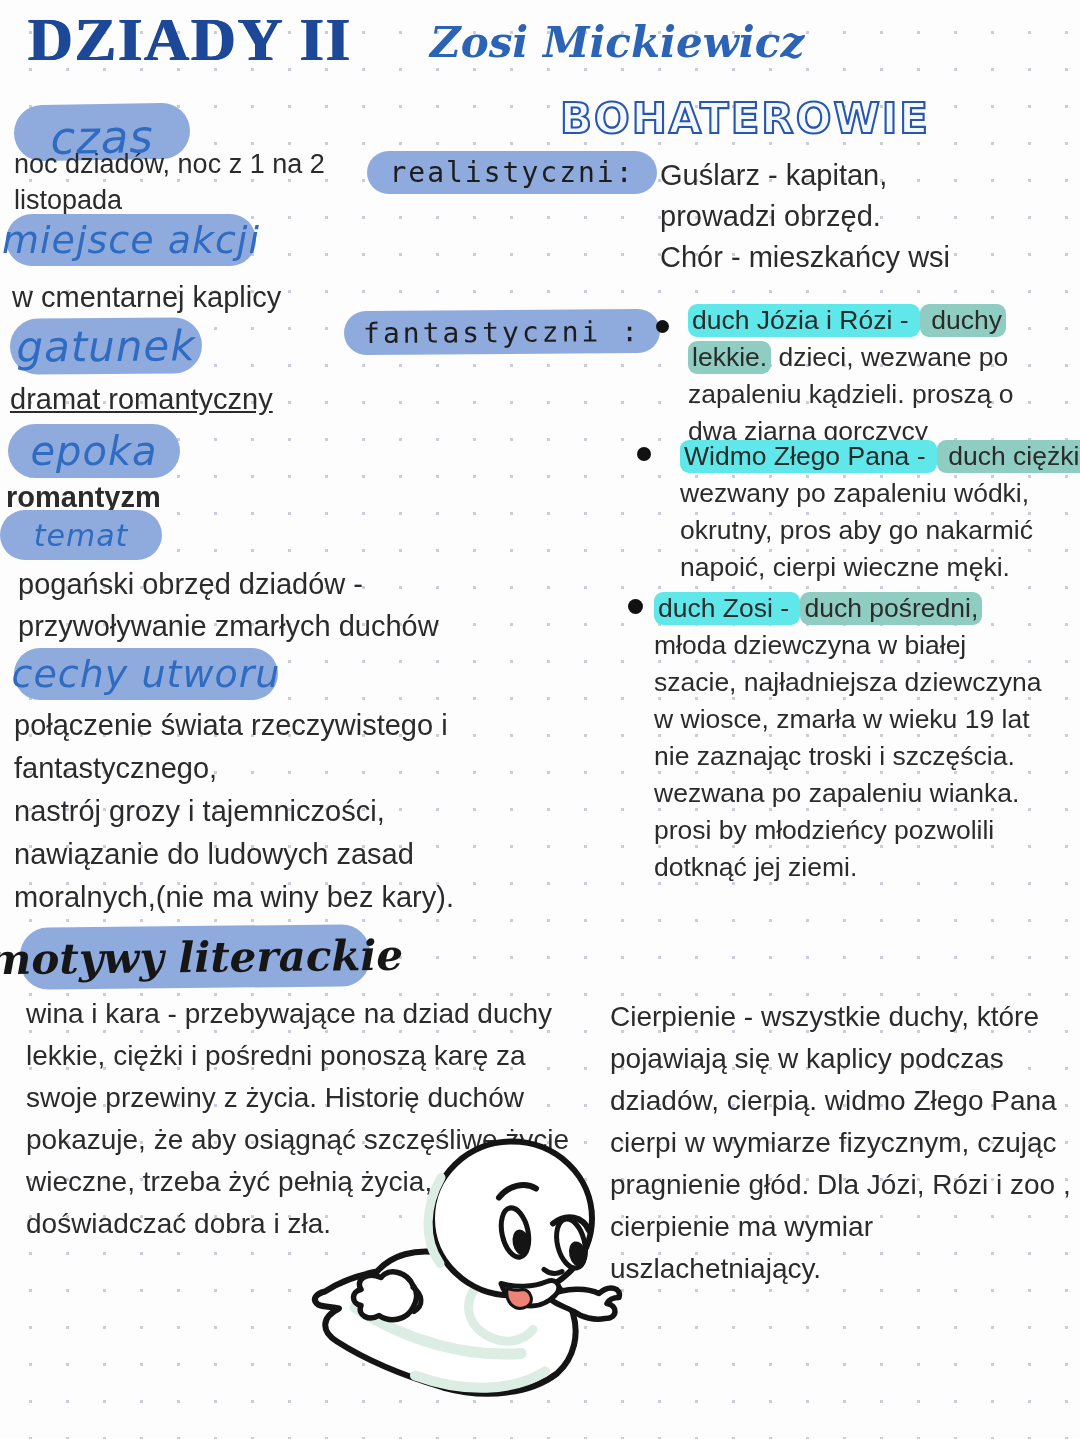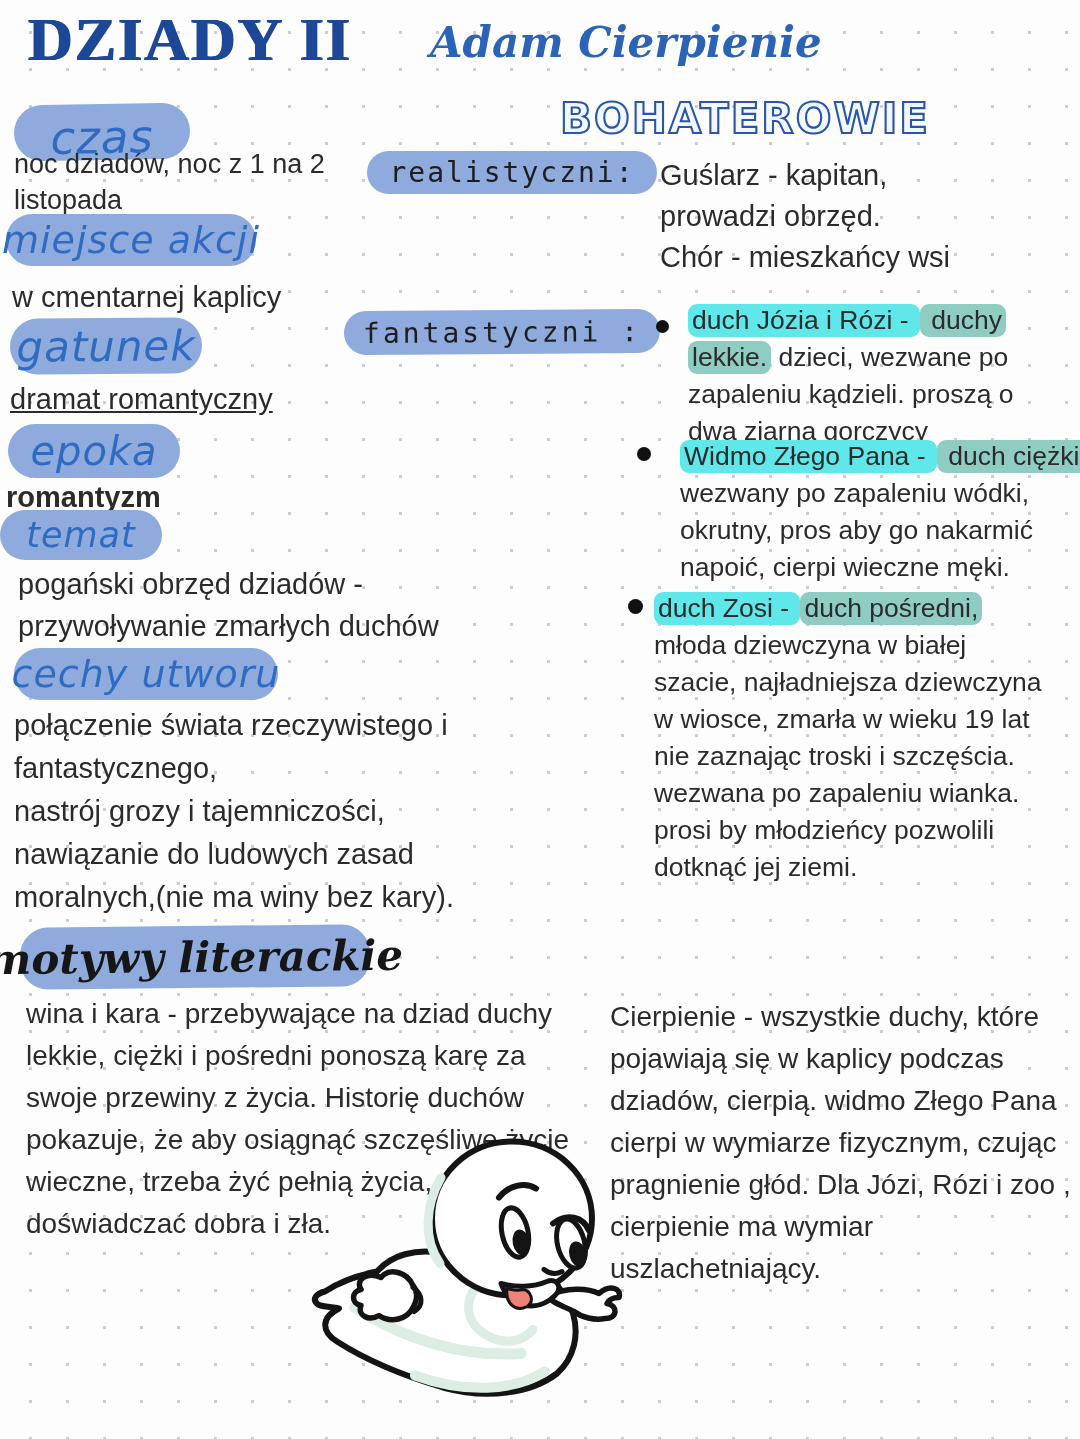--- a/index.html
+++ b/index.html
@@ -25,21 +25,21 @@
   .hand{font-family:"DejaVu Sans", sans-serif; font-style:italic; color:#2f6cc1; letter-spacing:1px; white-space:nowrap;}
   .pill-czas   {left:14px; top:104px; width:176px; height:56px; transform:rotate(-1deg);}
   .pill-czas .hand{font-size:45px; margin-top:10px;}
   .pill-miejsce{left:6px;  top:214px; width:250px; height:52px;}
   .pill-miejsce .hand{font-size:38px;}
   .pill-gatunek{left:10px; top:318px; width:192px; height:56px; transform:rotate(-0.5deg);}
   .pill-gatunek .hand{font-size:42px;}
   .pill-epoka  {left:8px;  top:424px; width:172px; height:54px;}
   .pill-epoka .hand{font-size:40px;}
   .pill-temat  {left:0px;  top:510px; width:162px; height:50px;}
-  .pill-temat .hand{font-size:35px;}
+  .pill-temat .hand{font-size:30px;}
   .pill-cechy  {left:14px; top:648px; width:264px; height:52px;}
   .pill-cechy .hand{font-size:38px;}
   .pill-motywy {left:20px; top:926px; width:350px; height:62px; transform:rotate(-0.6deg);}
   .pill-motywy .script{font-family:"DejaVu Serif", serif; font-style:italic; font-weight:bold;
                        font-size:42px; color:#161616; white-space:nowrap;}
 
   
   .body-text{font-size:29px; line-height:42px; color:#2b2b2b;}
   .b-czas   {left:14px; top:146px; font-size:27px; line-height:36px;}
   .b-miejsce{left:12px; top:276px;}
@@ -79,21 +79,21 @@
 
   
   .ghost{left:295px; top:1133px;}
 </style>
 </head>
 <body>
 
 <div id="canvas">
 
   <div class="abs title">DZIADY II</div>
-  <div class="abs author">Adam Cierpienie</div>
+  <div class="abs author">Zosi Mickiewicz</div>
 
   <div class="abs pill pill-czas">
     <span class="hand">czas</span>
   </div>
   <div class="abs body-text pretext b-czas">noc dziadów, noc z 1 na 2
 listopada</div>
 
   <div class="abs pill pill-miejsce">
     <span class="hand">miejsce akcji</span>
   </div>

